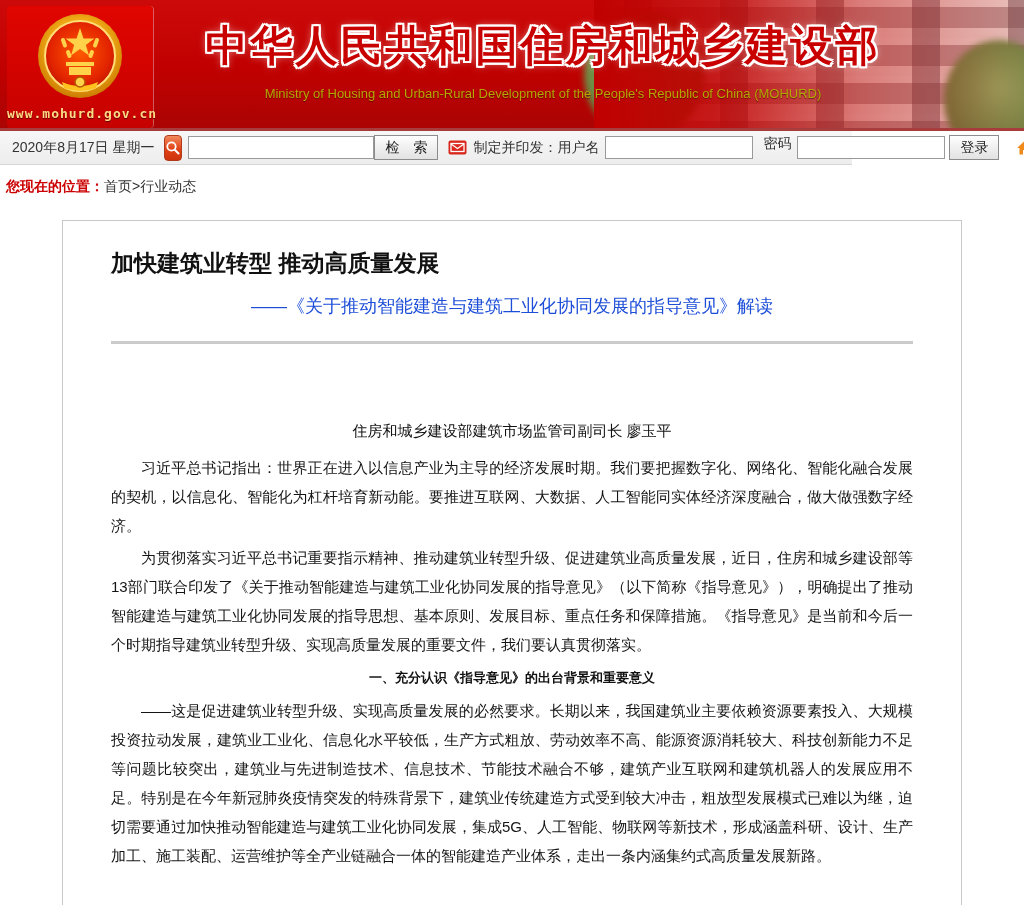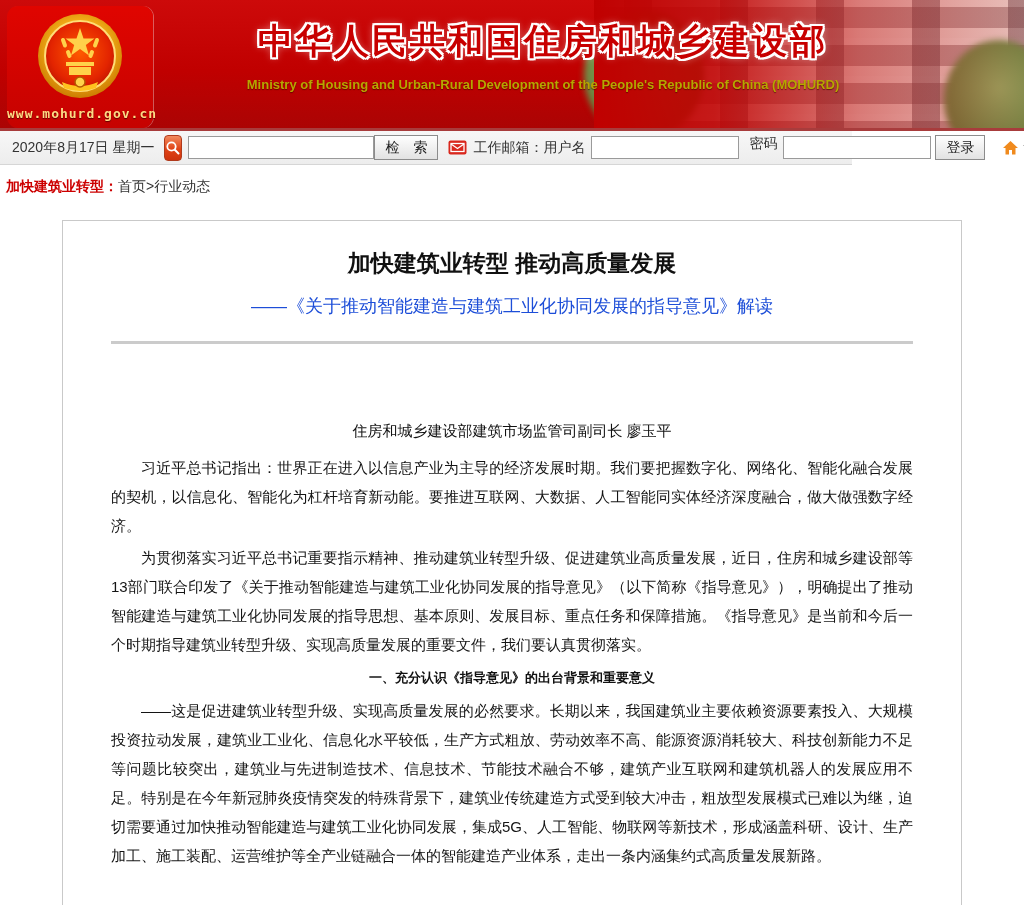--- a/index.html
+++ b/index.html
@@ -18,32 +18,32 @@
       #e6c6be; }
   .tree { position:absolute; border-radius:50%; filter:blur(3px); }
   .tree.t1 { left:-10px; top:10px; width:120px; height:130px;
     background:radial-gradient(circle at 40% 40%, #8aa75a, #5d7c38 70%, rgba(93,124,56,0) 100%); }
   .tree.t2 { right:-30px; top:40px; width:110px; height:120px;
     background:radial-gradient(circle at 50% 40%, #93ad62, #60803c 70%, rgba(96,128,60,0) 100%); }
   .photo .overlay { position:absolute; top:0; right:0; width:100%; height:100%;
     background:linear-gradient(90deg, #c00000 0%, rgba(192,0,0,.88) 28%, rgba(195,15,15,.45) 62%, rgba(200,40,40,.12) 100%); }
 
   .emblem-block { position:absolute; left:7px; top:6px; width:146px; height:122px;
-    background:linear-gradient(180deg,#e00500,#c60200); border-radius:11px;
+    background:linear-gradient(180deg,#e00500,#c60200); border-radius:4px;
     box-shadow:1px 0 0 rgba(255,255,255,.35); text-align:center; z-index:5; }
   .emblem-block svg { display:block; margin:4px auto 0; }
   .site-url { color:#ffd983; font-family:"DejaVu Sans Mono","Liberation Mono",monospace;
     font-weight:bold; font-size:13px; letter-spacing:1px;
     text-shadow:0 1px 1px #5f0000; }
 
   .header-titles { position:absolute; left:158px; top:18px; width:770px; text-align:center; z-index:4; }
-  .cn-title { font-size:35px; font-weight:bold; color:#c80000; letter-spacing:3px; white-space:nowrap;
+  .cn-title { font-size:42px; font-weight:bold; color:#c80000; letter-spacing:3px; white-space:nowrap;
     text-shadow:-2px -2px 0 #fff, 2px -2px 0 #fff, -2px 2px 0 #fff, 2px 2px 0 #fff,
                 0 -2px 0 #fff, 0 2px 0 #fff, -2px 0 0 #fff, 2px 0 0 #fff, 0 0 8px rgba(255,255,255,.7); }
-  .en-title { margin-top:12px; font-size:13px; font-weight:bold; color:#b6a600;
+  .en-title { margin-top:12px; font-size:13px; font-weight:normal; color:#b6a600;
     text-shadow:0 1px 1px rgba(60,0,0,.6); white-space:nowrap; }
 
   
   .toolbar { display:flex; align-items:center; width:852px; height:34px;
     background:linear-gradient(180deg,#f7f7f7,#ededed); border-bottom:1px solid #d6d6d6;
     font-size:14px; color:#333; padding:0 8px; white-space:nowrap; }
   .toolbar .date { margin:0 10px 0 4px; }
   .search-btn { width:27px; height:26px; border:1px solid #b03a1c; border-radius:4px;
     background:linear-gradient(180deg,#f28a5e,#e04316 55%,#cf330c); cursor:pointer;
     display:inline-flex; align-items:center; justify-content:center; margin-right:6px; }
@@ -61,21 +61,21 @@
   .quicklink { display:inline-flex; align-items:center; gap:5px; color:#333; cursor:pointer; margin-left:18px; }
 
   
   .breadcrumb { padding:13px 0 10px 6px; font-size:14px; }
   .crumb-label { color:#cc0000; font-weight:bold; }
   .crumb-path { color:#333; cursor:pointer; }
 
   
   .article-box { width:900px; margin:14px auto 0; border:1px solid #c9c9c9; background:#fff;
     min-height:700px; padding:26px 48px 40px; }
-  .art-title { text-align:center; font-size:23px; font-weight:bold; color:#111; line-height:32px; }
+  .art-title { font-size:23px; font-weight:bold; color:#111; line-height:32px; }
   .art-subtitle { text-align:center; font-size:18px; color:#1d4ed8; margin-top:13px; line-height:28px; }
   .art-divider { height:3px; background:#cbcbcb; margin:21px 0 72px; }
   .art-author { text-align:center; font-size:15px; color:#111; line-height:29px; margin-bottom:8px; }
   .art-body p.para { font-size:15px; color:#141414; line-height:29px; text-align:justify;
     text-indent:2em; margin:0 0 3px; }
   .art-body p.sec-heading { font-size:13px; color:#111; font-weight:bold; text-align:center;
     line-height:29px; margin:4px 0; }
 </style>
 </head>
 <body>
@@ -135,41 +135,41 @@
   <button class="tb-btn retrieve-btn">检　索</button>
 
   <span class="mail-icon-wrap">
     <svg width="19" height="15" viewBox="0 0 19 15">
       <rect x="0.5" y="0.5" width="18" height="14" rx="2" fill="#d9271d"></rect>
       <rect x="3" y="3.5" width="13" height="8" fill="none" stroke="#fff" stroke-width="1.3"></rect>
       <path d="M3 4 l6.5 4.5 L16 4" fill="none" stroke="#fff" stroke-width="1.3"></path>
     </svg>
   </span>
 
-  <span class="tb-label">工作邮箱：用户名</span>
+  <span class="tb-label">制定并印发：用户名</span>
   <input class="tb-input user-input" type="text" style="">
 
   <span class="tb-label pass-label">密码</span>
   <input class="tb-input pass-input" type="password" style="">
 
   <button class="tb-btn">登录</button>
 
   <span class="spacer"></span>
 
   <span class="quicklink">
     <svg width="15" height="14" viewBox="0 0 15 14">
       <path d="M7.5 0 L15 7 H12.5 V13.5 H9 V9 H6 V13.5 H2.5 V7 H0 Z" fill="#f08a1d"></path>
     </svg>
     <span>设为首页</span>
   </span>
 
 </div>
 
 <div class="breadcrumb">
-  <span class="crumb-label">加快建筑业转型：</span><span class="crumb-path">首页&gt;行业动态</span>
+  <span class="crumb-label">您现在的位置：</span><span class="crumb-path">首页&gt;行业动态</span>
 </div>
 
 <div class="article-box">
   <div class="art-title">加快建筑业转型 推动高质量发展</div>
   <div class="art-subtitle">——《关于推动智能建造与建筑工业化协同发展的指导意见》解读</div>
   <div class="art-divider"></div>
   <div class="art-author">住房和城乡建设部建筑市场监管司副司长 廖玉平</div>
   <div class="art-body">
       <p class="para">习近平总书记指出：世界正在进入以信息产业为主导的经济发展时期。我们要把握数字化、网络化、智能化融合发展的契机，以信息化、智能化为杠杆培育新动能。要推进互联网、大数据、人工智能同实体经济深度融合，做大做强数字经济。</p>
       <p class="para">为贯彻落实习近平总书记重要指示精神、推动建筑业转型升级、促进建筑业高质量发展，近日，住房和城乡建设部等13部门联合印发了《关于推动智能建造与建筑工业化协同发展的指导意见》（以下简称《指导意见》），明确提出了推动智能建造与建筑工业化协同发展的指导思想、基本原则、发展目标、重点任务和保障措施。《指导意见》是当前和今后一个时期指导建筑业转型升级、实现高质量发展的重要文件，我们要认真贯彻落实。</p>

